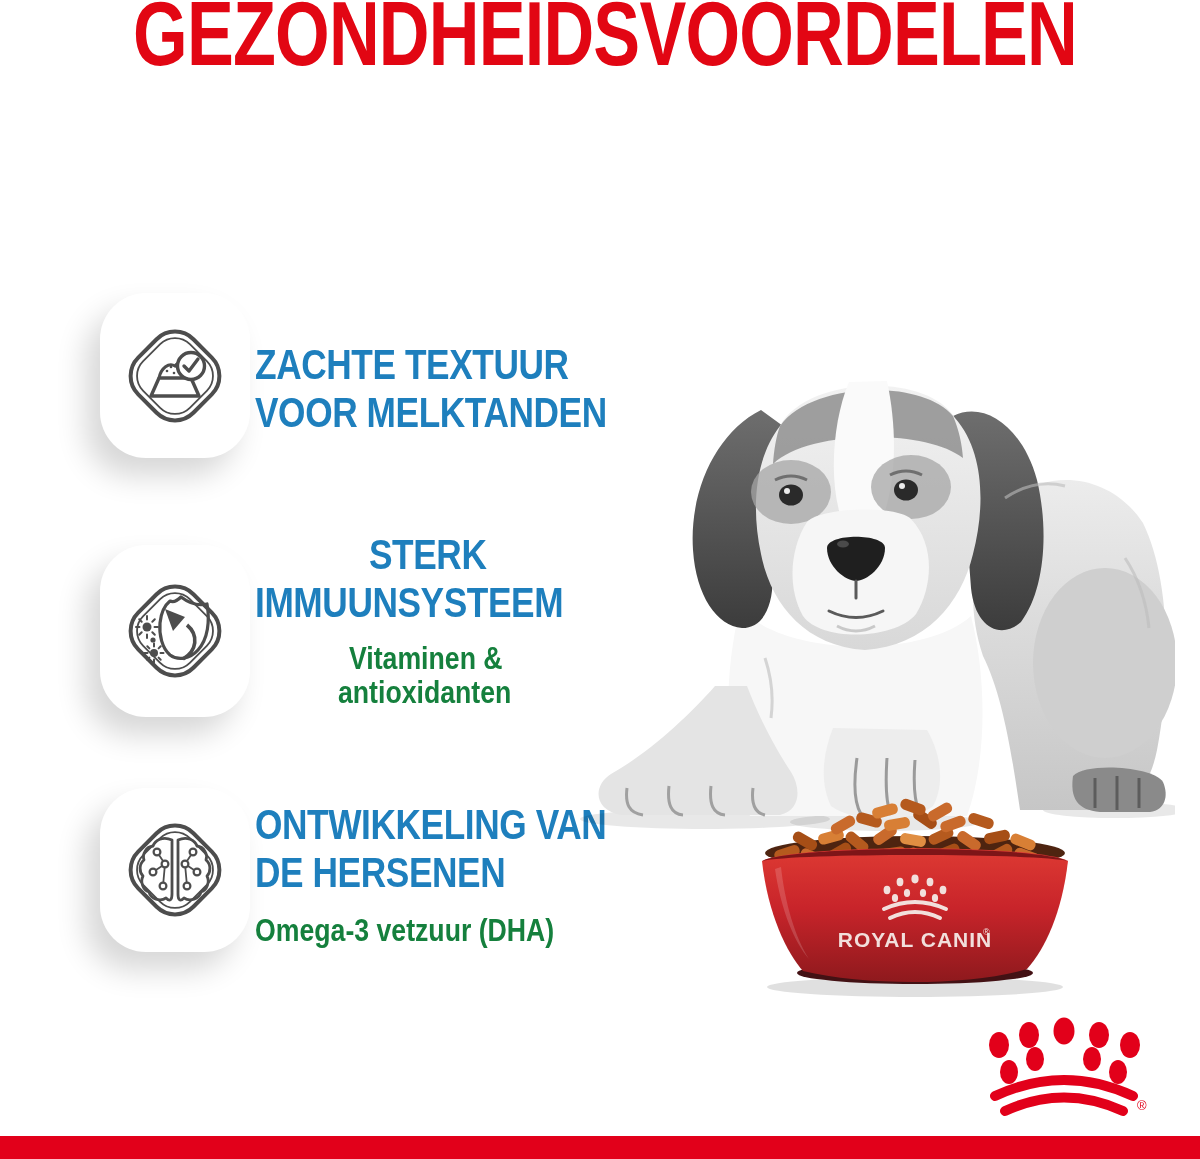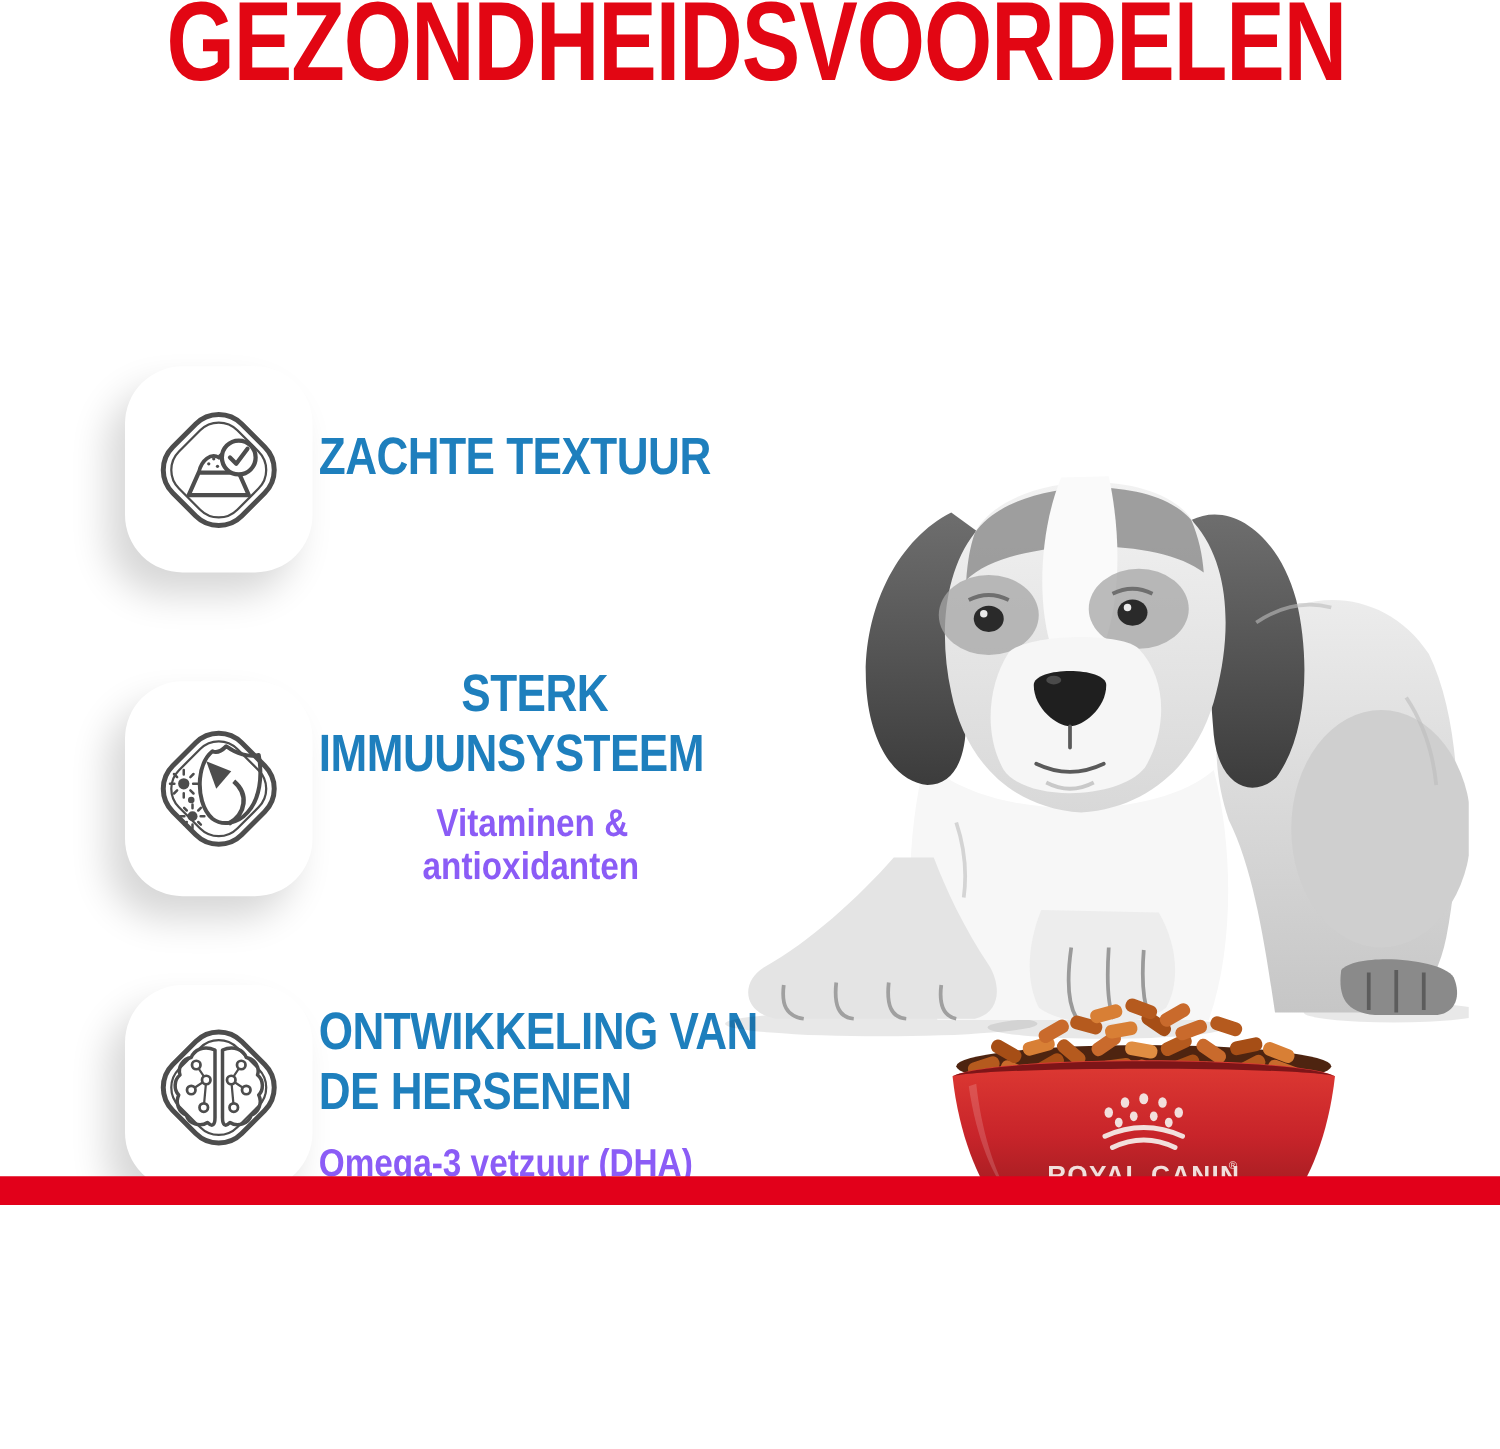--- a/index.html
+++ b/index.html
@@ -1,31 +1,31 @@
 <!DOCTYPE html>
 <html><head>
 <meta charset="utf-8">
 <style>
   html,body{margin:0;padding:0;background:#ffffff;}
-  .page{position:relative;width:1200px;height:964px;background:#ffffff;overflow:hidden;
+  .page{position:relative;width:1200px;height:1159px;background:#ffffff;overflow:hidden;
         font-family:"Liberation Sans",sans-serif;}
   
   .headline{position:absolute;top:-14px;left:0;width:100%;text-align:center;
             color:#e20613;font-weight:bold;}
   .hl-line{font-size:90px;line-height:97px;white-space:nowrap;}
   .hl-line span{display:inline-block;transform:scaleX(0.78);transform-origin:center;letter-spacing:-1px;}
   
   .benefit{position:absolute;left:100px;width:560px;}
   .icon-card{position:absolute;left:0;top:0;width:150px;background:#ffffff;border-radius:46px;
              box-shadow:-14px 18px 30px rgba(0,0,0,0.16);
              display:flex;align-items:center;justify-content:center;}
   .benefit-text{position:absolute;left:155px;}
   .b-title{font-size:42px;line-height:48px;font-weight:bold;color:#1e7fbd;white-space:nowrap;}
   .b-title span{display:inline-block;transform:scaleX(0.84);transform-origin:left center;letter-spacing:-0.5px;}
-  .b-sub{font-size:31px;line-height:34px;font-weight:bold;color:#8b5cf6;white-space:nowrap;}
+  .b-sub{font-size:31px;line-height:34px;font-weight:bold;color:#15803d;white-space:nowrap;}
   .b-sub span{display:inline-block;transform:scaleX(0.86);transform-origin:left center;}
   .abs{position:absolute;}
   
   .red-bar{position:absolute;left:0;bottom:0;width:100%;height:23px;background:#e2001a;}
   svg{display:block;}
 </style>
 </head>
 <body>
 
 <div class="page">
@@ -48,20 +48,21 @@
             <circle cx="60" cy="49" r="1.3"></circle>
               <circle cx="52" cy="47" r="1.3"></circle>
           </g>
           <circle cx="72" cy="46" r="13.5" fill="#ffffff" stroke-width="3.4"></circle>
           <path d="M65,46 L70,51 L79,39" stroke-width="3.4" stroke-linecap="round" stroke-linejoin="round"></path>
         </g>
       </svg>
     </div>
     <div class="benefit-text" style="top:48px;">
       <div class="b-title"><span>ZACHTE TEXTUUR</span></div>
+      <div class="b-title"><span>VOOR MELKTANDEN</span></div>
     </div>
   </section>
 
   <section class="benefit" style="top:545px;">
     <div class="icon-card" style="height:172px;">
       <svg width="112" height="112" viewBox="0 0 112 112">
         <g fill="none" stroke="#4d4d4d">
           <rect x="17" y="17" width="78" height="78" rx="26" transform="rotate(45 56 56)" stroke-width="4"></rect>
           <rect x="23" y="23" width="66" height="66" rx="21" transform="rotate(45 56 56)" stroke-width="1.8"></rect>
           <path d="M62,22 C70,28 80,31 88,29 C91,46 89,64 79,75 C71,84 59,86 51,80 C43,73 40,60 41,48 C42,38 46,30 51,26 C55,28 59,25 62,22 Z" stroke-width="3.2" stroke-linejoin="round"></path>

